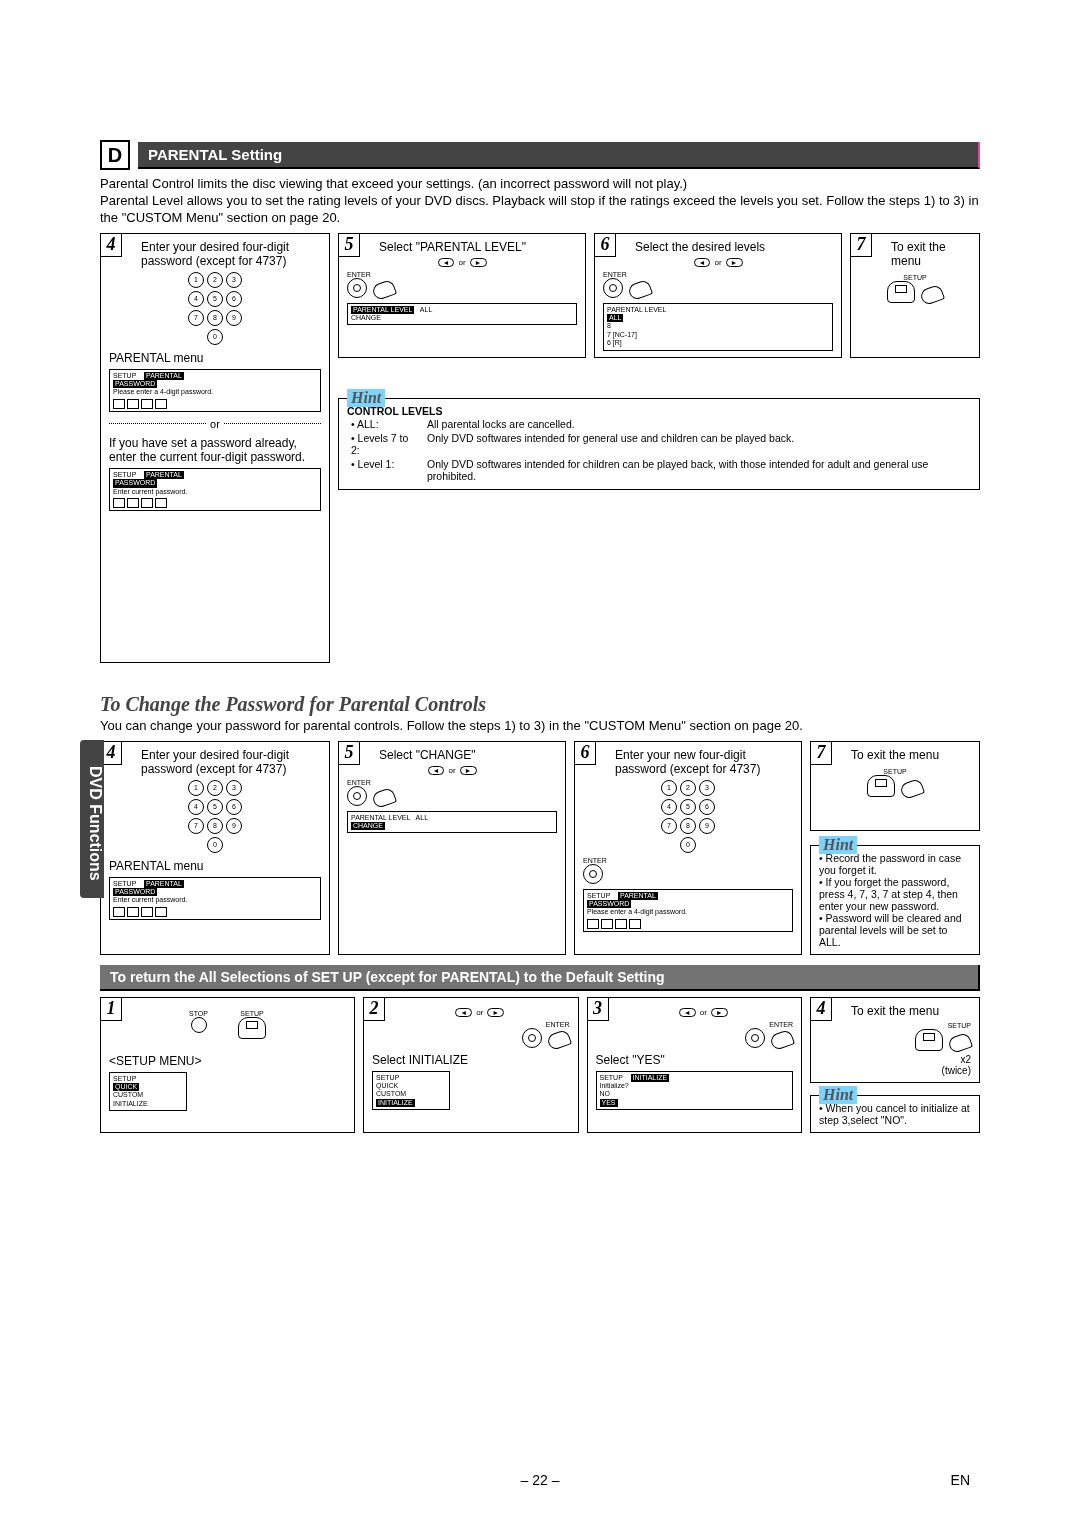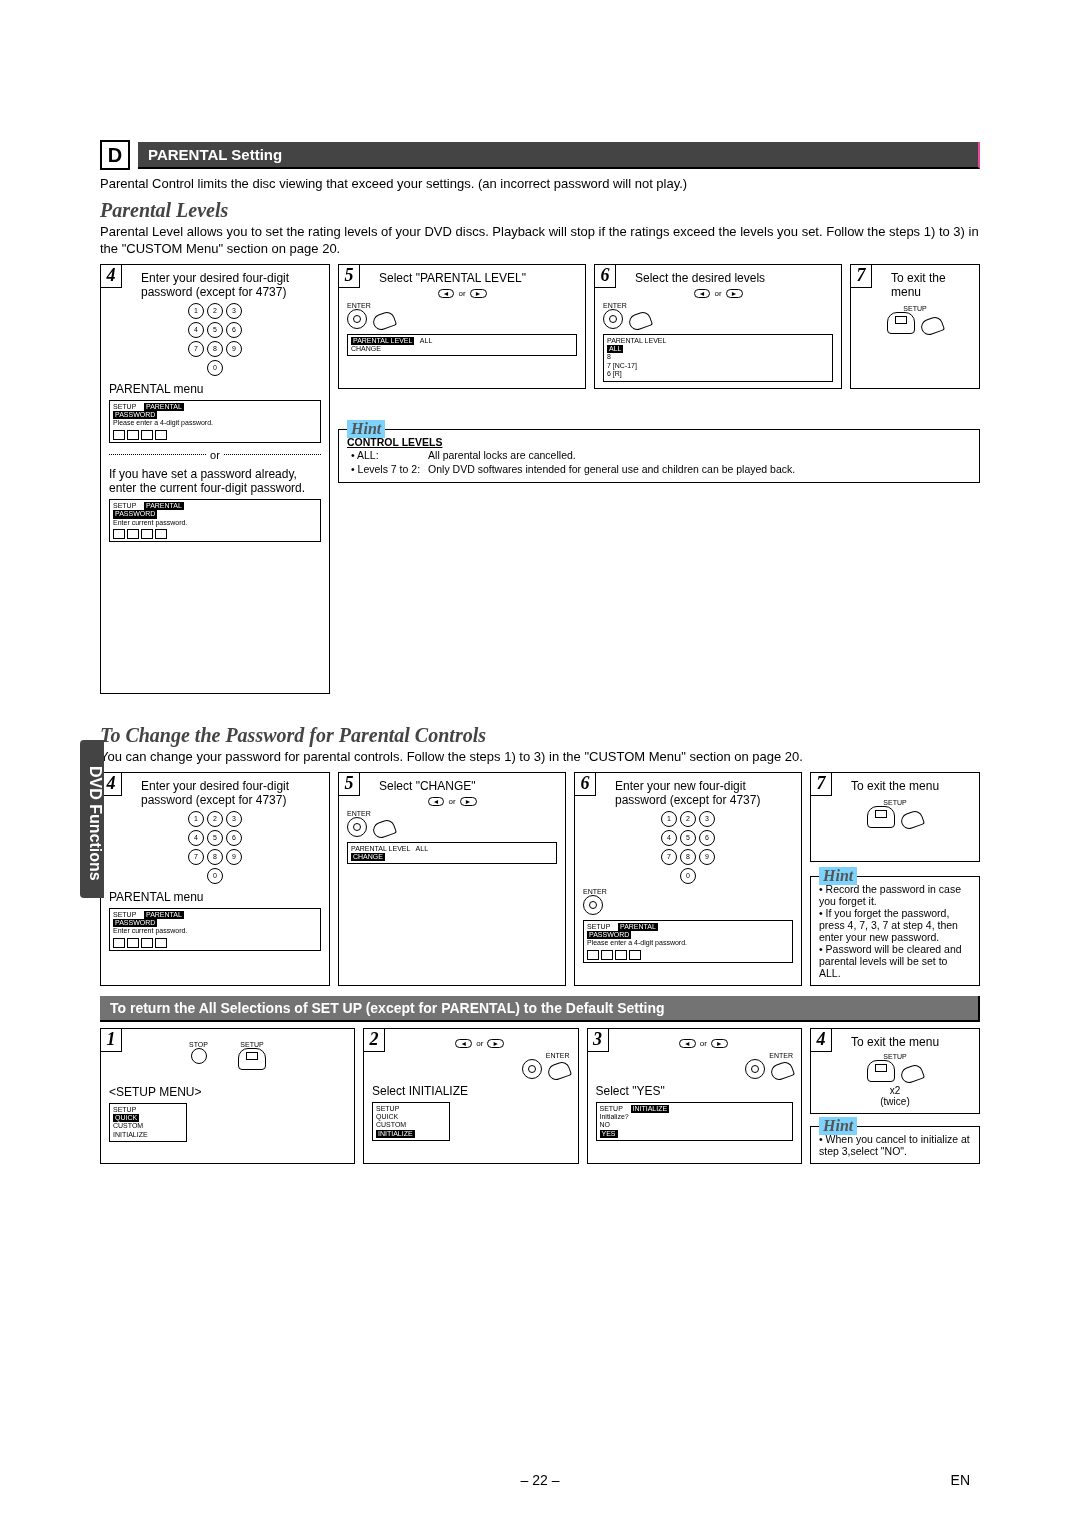--- a/index.html
+++ b/index.html
@@ -45,21 +45,20 @@
 
 <div class="page">
 
   <div class="section-header">
     <div class="section-letter">D</div>
     <div class="section-title-bar">PARENTAL Setting</div>
   </div>
 
   <div class="body-text">Parental Control limits the disc viewing that exceed your settings. (an incorrect password will not play.)</div>
 
-  <div class="subheading">Parental Levels</div>
   <div class="body-text">Parental Level allows you to set the rating levels of your DVD discs. Playback will stop if the ratings exceed the levels you set. Follow the steps 1) to 3) in the "CUSTOM Menu" section on page 20.</div>
 
   <div style="display:flex; gap:8px; margin-top:6px;">
     <div class="step-box" style="width:230px; height:430px;">
       <div class="step-num">4</div>
       <div class="step-content">Enter your desired four-digit password (except for 4737)</div>
       <div class="keypad">
         <div class="key">1</div>
           <div class="key">2</div>
           <div class="key">3</div>
@@ -140,30 +139,34 @@
           <div class="step-content">To exit the menu</div>
           <div style="text-align:center; margin-top:6px;">
             <div class="small-lbl">SETUP</div>
             <span class="setup-icon"></span><span class="finger"></span>
           </div>
         </div>
       </div>
 
       <div class="hint-box" style="margin-top:40px;">
         <span class="hint-title">Hint</span>
-        <div style="font-weight:bold;text-decoration:underline;">CONTROL LEVELS</div>
+        <div style="font-weight:bold;">CONTROL LEVELS</div>
         <table class="ctrl">
           <tbody>
               <tr>
                 <td>• ALL:</td>
                 <td>All parental locks are cancelled.</td>
               </tr>
           <tr>
                 <td>• Levels 7 to 2:</td>
                 <td>Only DVD softwares intended for general use and children can be played back.</td>
+              </tr>
+          <tr>
+                <td>• Level 1:</td>
+                <td>Only DVD softwares intended for children can be played back, with those intended for adult and general use prohibited.</td>
               </tr>
         </tbody>
           </table>
       </div>
     </div>
   </div>
 
   <div class="subheading" style="margin-top:30px;">To Change the Password for Parental Controls</div>
   <div class="body-text">You can change your password for parental controls.  Follow the steps 1) to 3) in the "CUSTOM Menu" section on page 20.</div>
 
@@ -311,21 +314,21 @@
         <span>Initialize?</span><br>
         <span>NO</span><br>
         <span class="hl">YES</span>
       </div>
     </div>
 
     <div style="width:170px;">
       <div class="step-box">
         <div class="step-num">4</div>
         <div class="step-content">To exit the menu</div>
-        <div style="text-align:center; margin-top:4px;">
+        <div style="text-align:right; margin-top:4px;">
           <div class="small-lbl">SETUP</div>
           <span class="setup-icon"></span><span class="finger"></span>
           <div style="font-size:10px;"><span>x2</span><br><span>(twice)</span></div>
         </div>
       </div>
       <div class="hint-box" style="margin-top:12px;">
         <span class="hint-title">Hint</span>
         <div>• <span>When you cancel to initialize at step 3,select "NO".</span></div>
       </div>
     </div>

